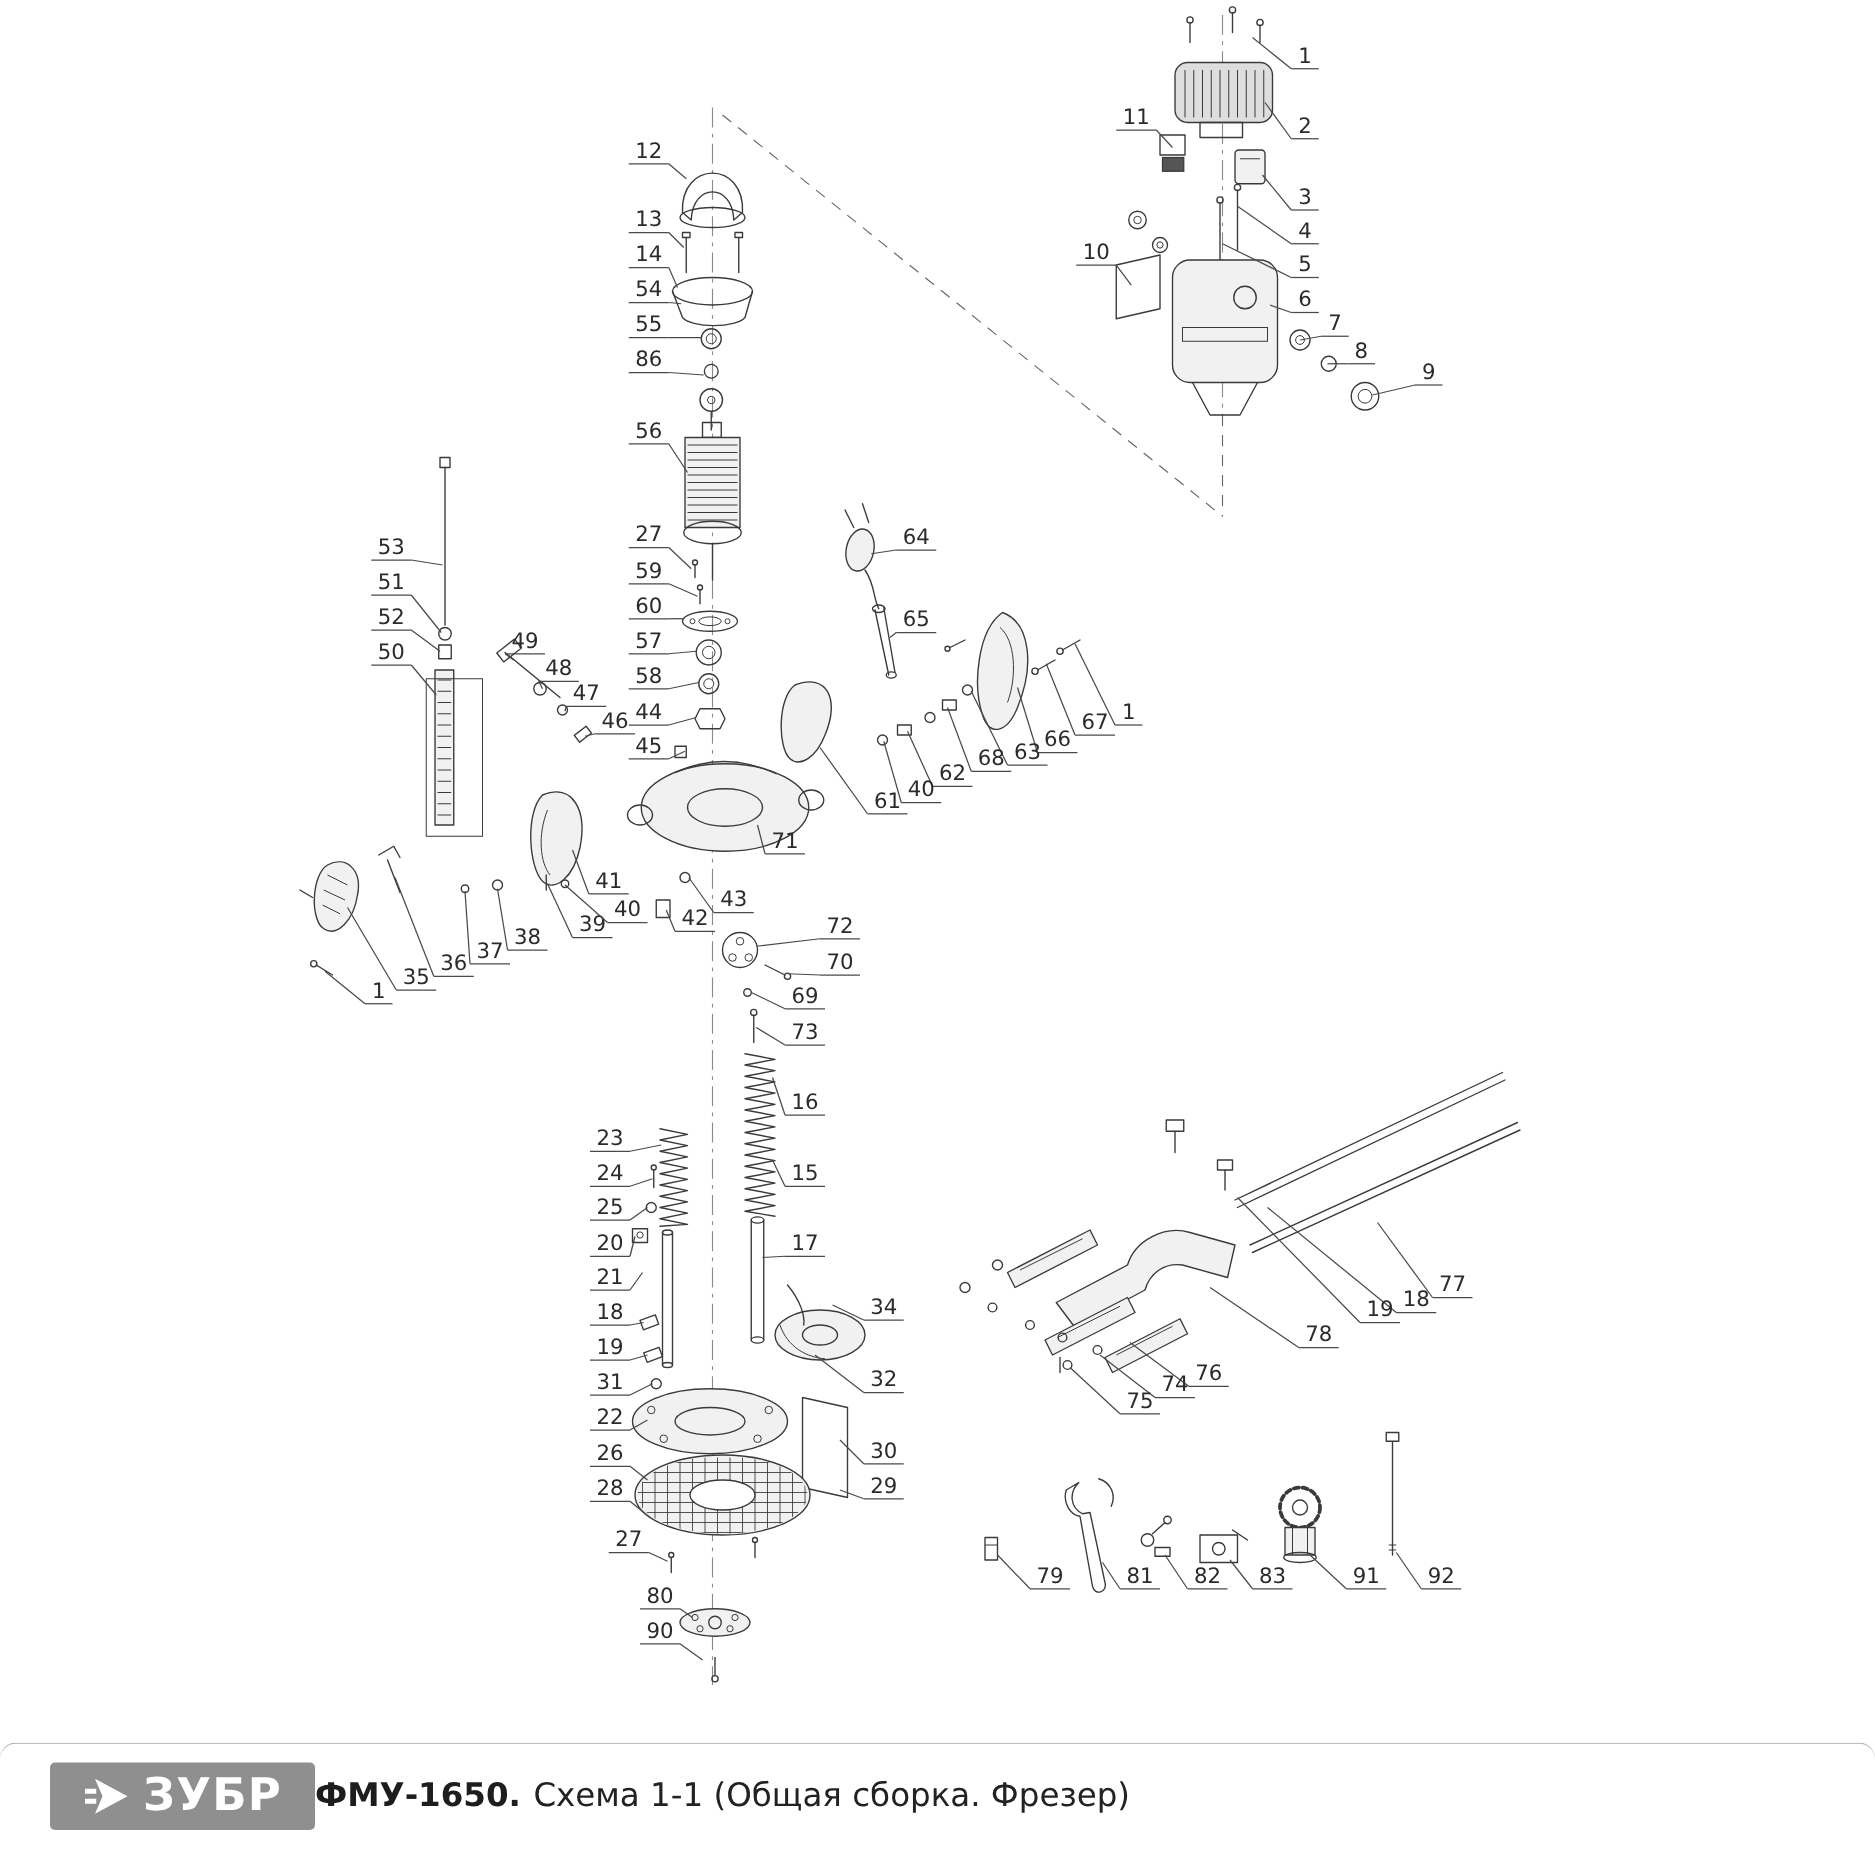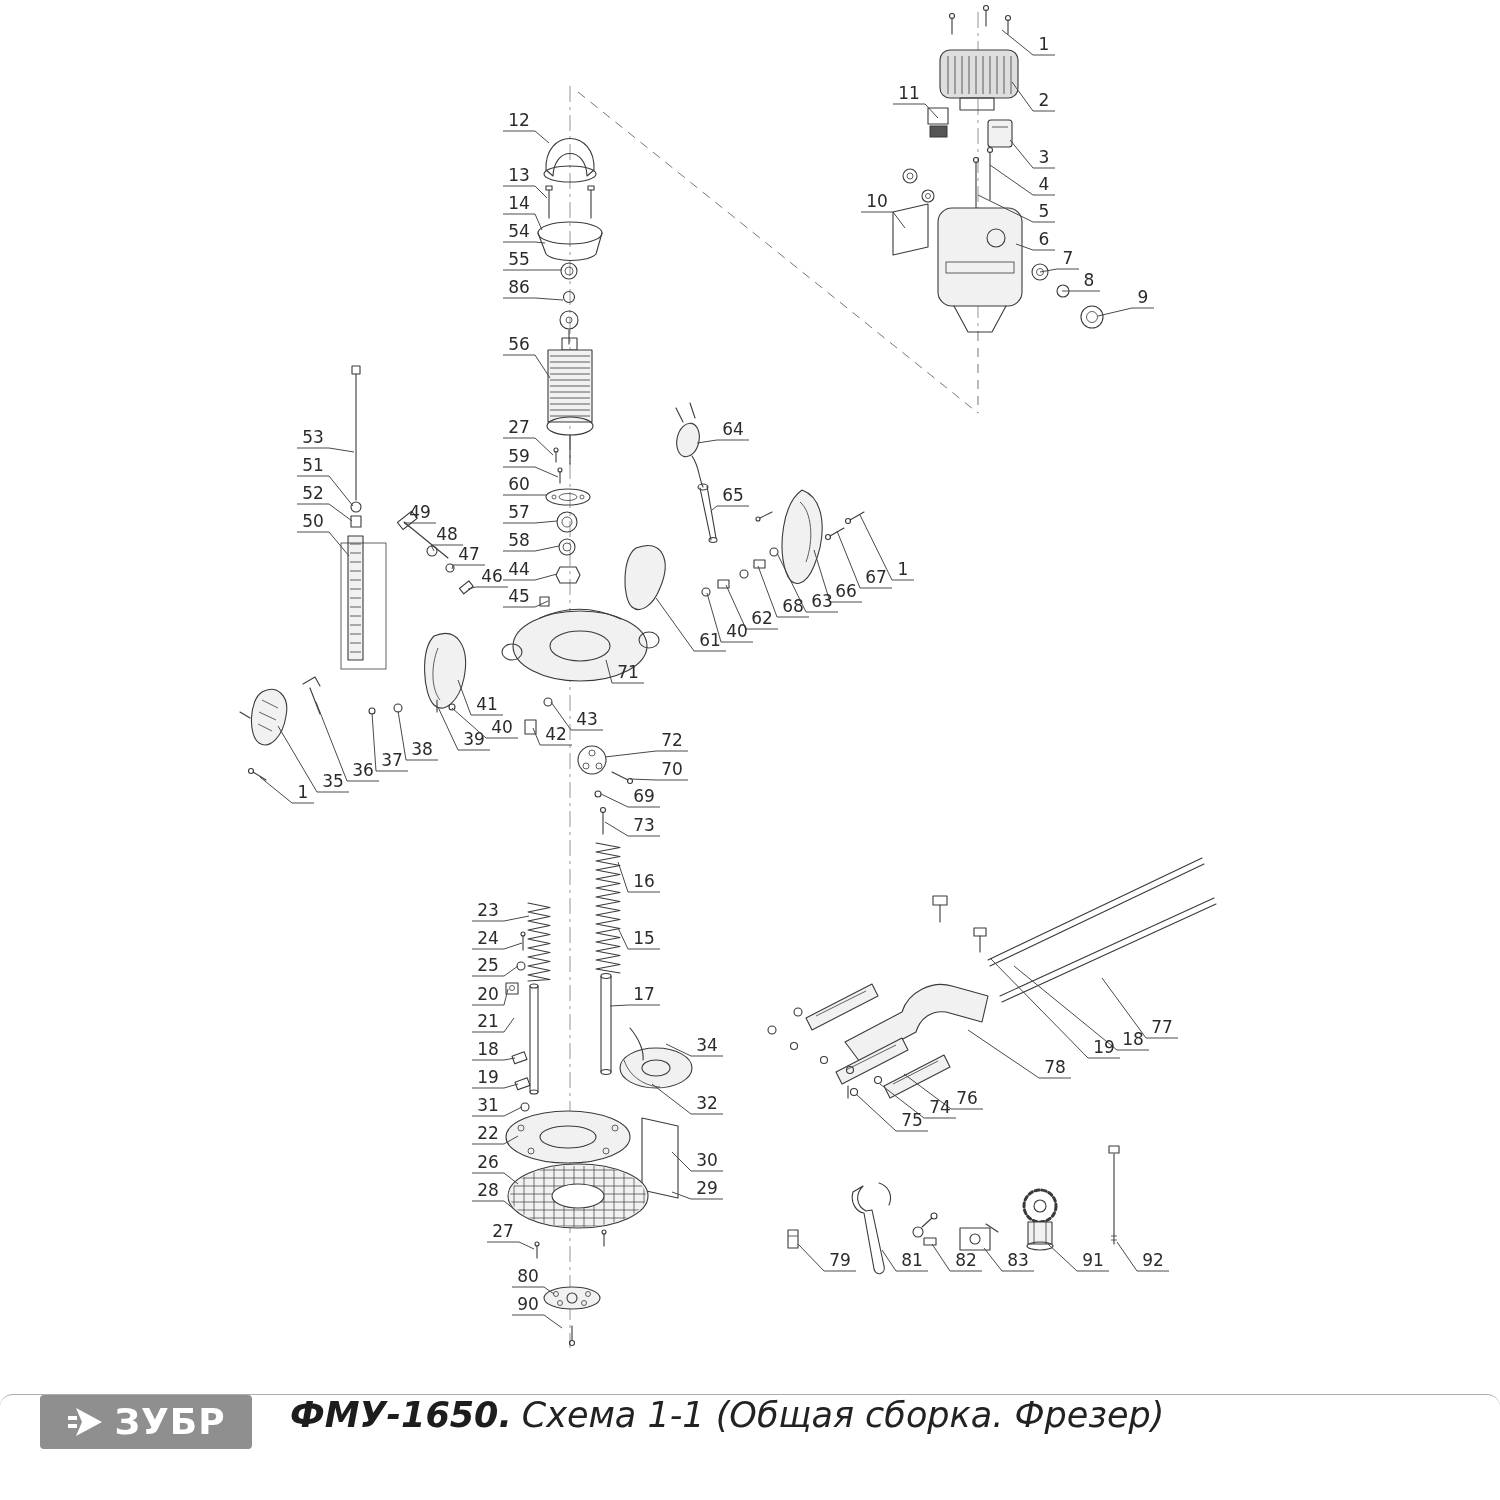--- a/index.html
+++ b/index.html
@@ -7,24 +7,24 @@
   svg{display:block;}
   .sk{stroke:#3a3a3a;fill:none;stroke-width:1.1;stroke-linecap:round;stroke-linejoin:round;}
   .skf{stroke:#3a3a3a;fill:#f1f1f1;stroke-width:1.1;stroke-linejoin:round;}
   .skd{stroke:#3a3a3a;fill:#555555;stroke-width:1;}
   .thin{stroke:#3a3a3a;fill:none;stroke-width:0.8;}
   .grid{stroke:#3a3a3a;stroke-width:0.7;}
   .lead{stroke:#4a4a4a;stroke-width:1;}
   .lbl{font:17px "DejaVu Sans",sans-serif;fill:#2b2b2b;text-anchor:middle;}
   .axis{stroke:#8a8a8a;stroke-width:0.9;stroke-dasharray:16 5 3 5;fill:none;}
   .dash{stroke:#666666;stroke-width:0.9;stroke-dasharray:9 7;fill:none;}
-  .footer{height:84px;border-top:1px solid #adadad;display:flex;align-items:flex-start;padding-left:40px;box-sizing:border-box;background:#fff;border-radius:13px;}
+  .footer{height:84px;border-top:1px solid #adadad;display:flex;align-items:center;padding-left:40px;box-sizing:border-box;background:#fff;border-radius:13px;}
   .logo{width:212px;height:54px;background:#8f8f8f;border-radius:4px;display:flex;align-items:center;justify-content:center;gap:8px;}
   .logo-text{color:#ffffff;font-weight:bold;font-size:36px;letter-spacing:1px;font-family:"DejaVu Sans",sans-serif;line-height:1;}
-  .caption{margin-left:38px;font-size:35px;color:#1d1d1d;white-space:nowrap;font-style:italic;}
+  .caption{font-size:26px;color:#1d1d1d;white-space:nowrap;}
   .caption .model{font-weight:bold;}
   .caption .subtitle{font-weight:normal;margin-left:10px;color:#222222;}
 </style>
 </head>
 <body>
 
 <div class="page">
 
 <svg id="diagram-svg" width="1500" height="1394" viewBox="0 0 1500 1394">
   <defs>

